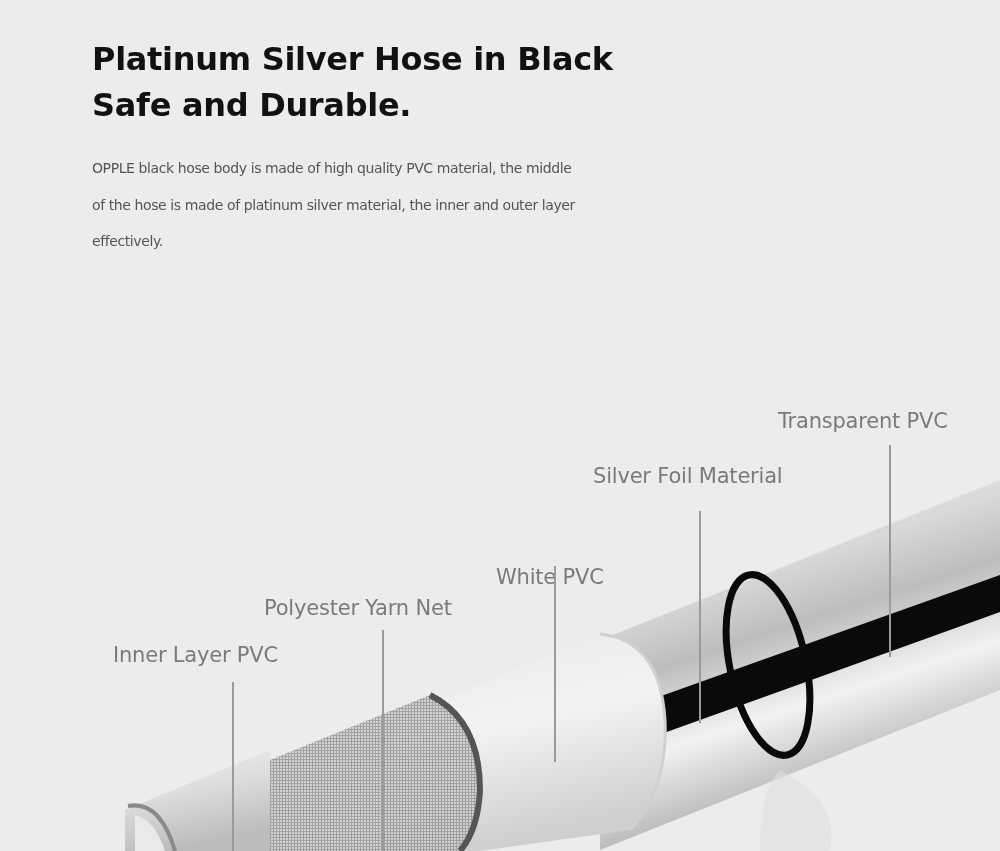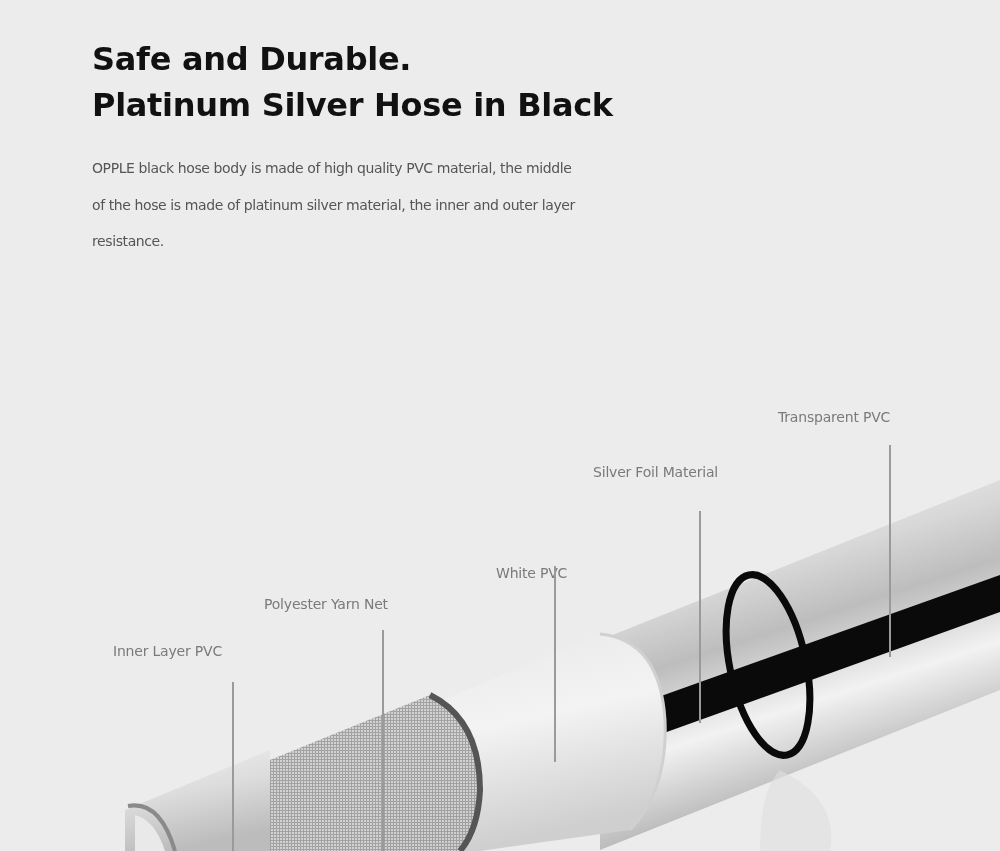--- a/index.html
+++ b/index.html
@@ -1,36 +1,36 @@
 <!DOCTYPE html>
 <html><head>
 <meta charset="utf-8">
 <style>
   html, body { margin:0; padding:0; }
   body { width:1000px; height:851px; background:#ececec; overflow:hidden; position:relative; font-family:"DejaVu Sans", sans-serif; }
   .title { position:absolute; left:92px; top:36px; font-size:32px; line-height:46px; color:#111; font-weight:600; letter-spacing:-0.3px; margin:0; }
   .title span { display:block; }
   .desc { position:absolute; left:92px; top:150px; width:820px; font-size:14px; line-height:36.5px; color:#555; letter-spacing:-0.4px; margin:0; }
   .desc span { display:block; white-space:nowrap; }
-  .lbl { position:absolute; font-size:14px; color:#7a7a7a; white-space:nowrap; letter-spacing:-0.2px; }
+  .lbl { position:absolute; font-size:21px; color:#7a7a7a; white-space:nowrap; letter-spacing:-0.2px; }
   .leader { position:absolute; width:2px; background:#9a9a9a; }
   svg.art { position:absolute; left:0; top:0; }
 </style>
 </head>
 <body>
 
 <h1 class="title">
+  <span>Platinum Silver Hose in Black</span>
   <span>Safe and Durable.</span>
-  <span>Platinum Silver Hose in Black</span>
 </h1>
 
 <p class="desc">
   <span>OPPLE black hose body is made of high quality PVC material, the middle</span>
   <span>of the hose is made of platinum silver material, the inner and outer layer</span>
-  <span>resistance.</span>
+  <span>effectively.</span>
 </p>
 
 <svg class="art" width="1000" height="851" viewBox="0 0 1000 851">
   <defs>
     <linearGradient id="chrome" x1="0" y1="0" x2="0.35" y2="1">
       <stop offset="0" stop-color="#8a8a8a"></stop>
       <stop offset="0.12" stop-color="#f4f4f4"></stop>
       <stop offset="0.35" stop-color="#d8d8d8"></stop>
       <stop offset="0.5" stop-color="#bdbdbd"></stop>
       <stop offset="0.7" stop-color="#f2f2f2"></stop>

